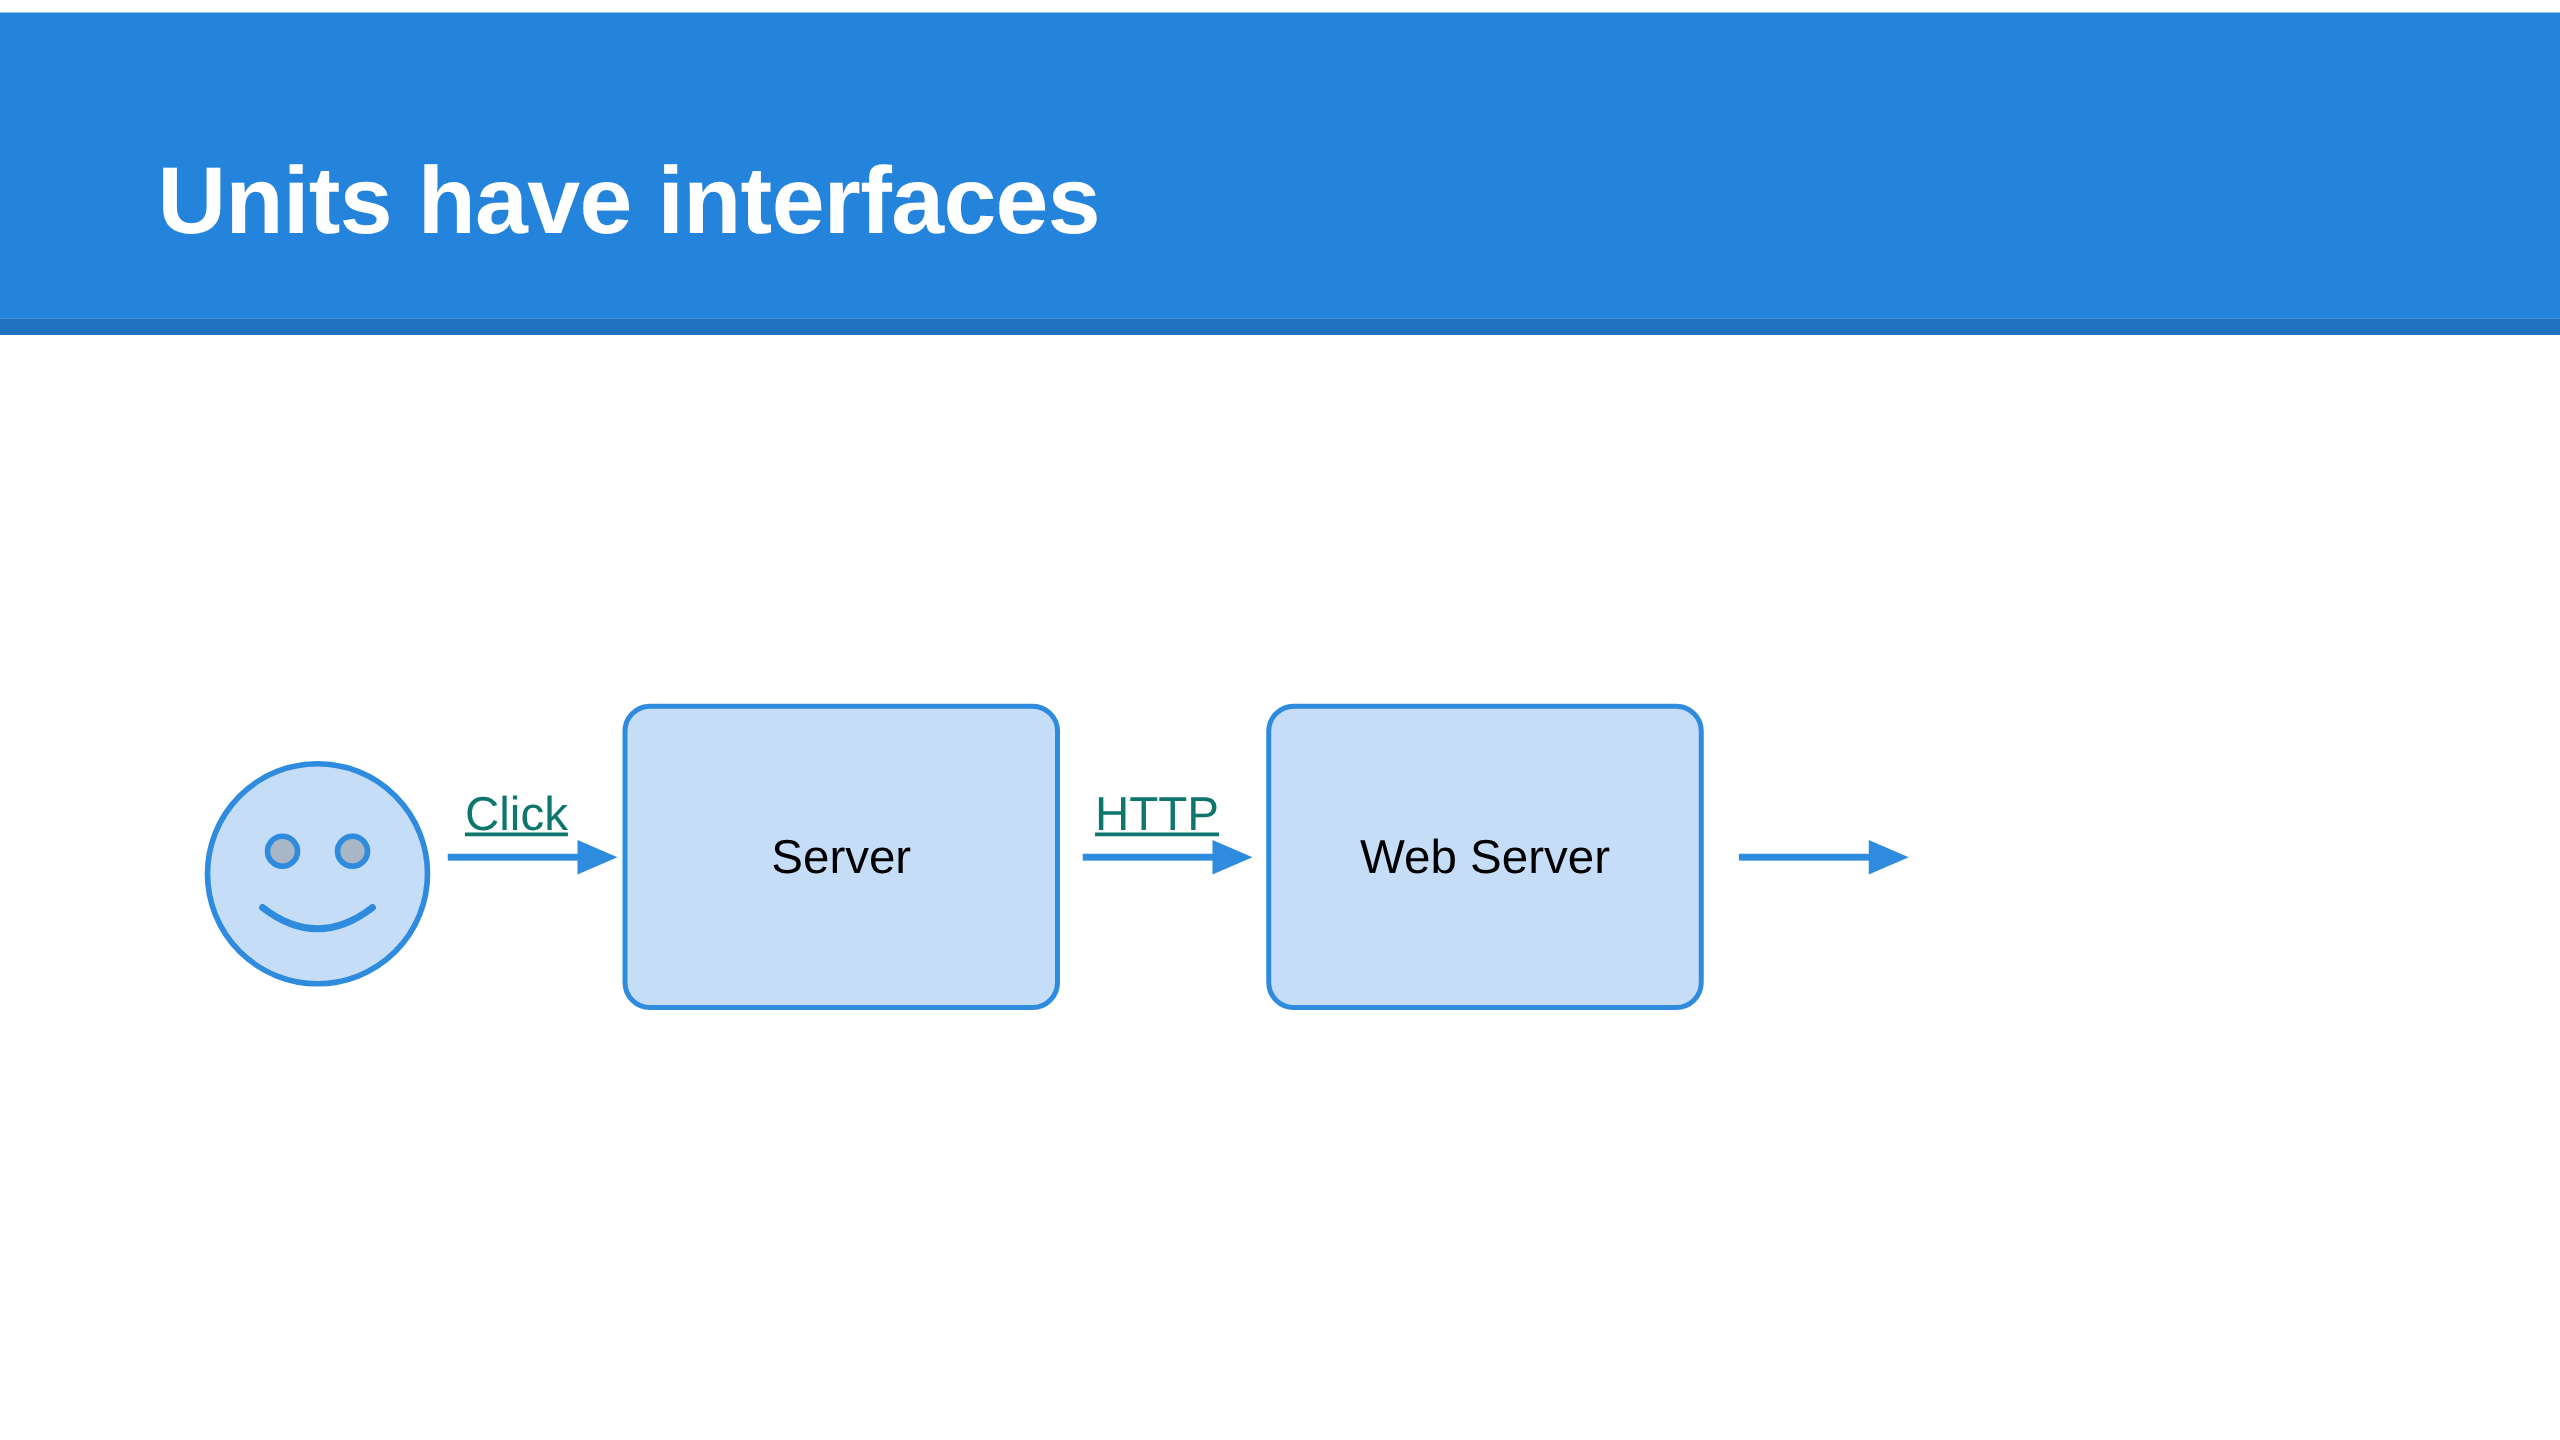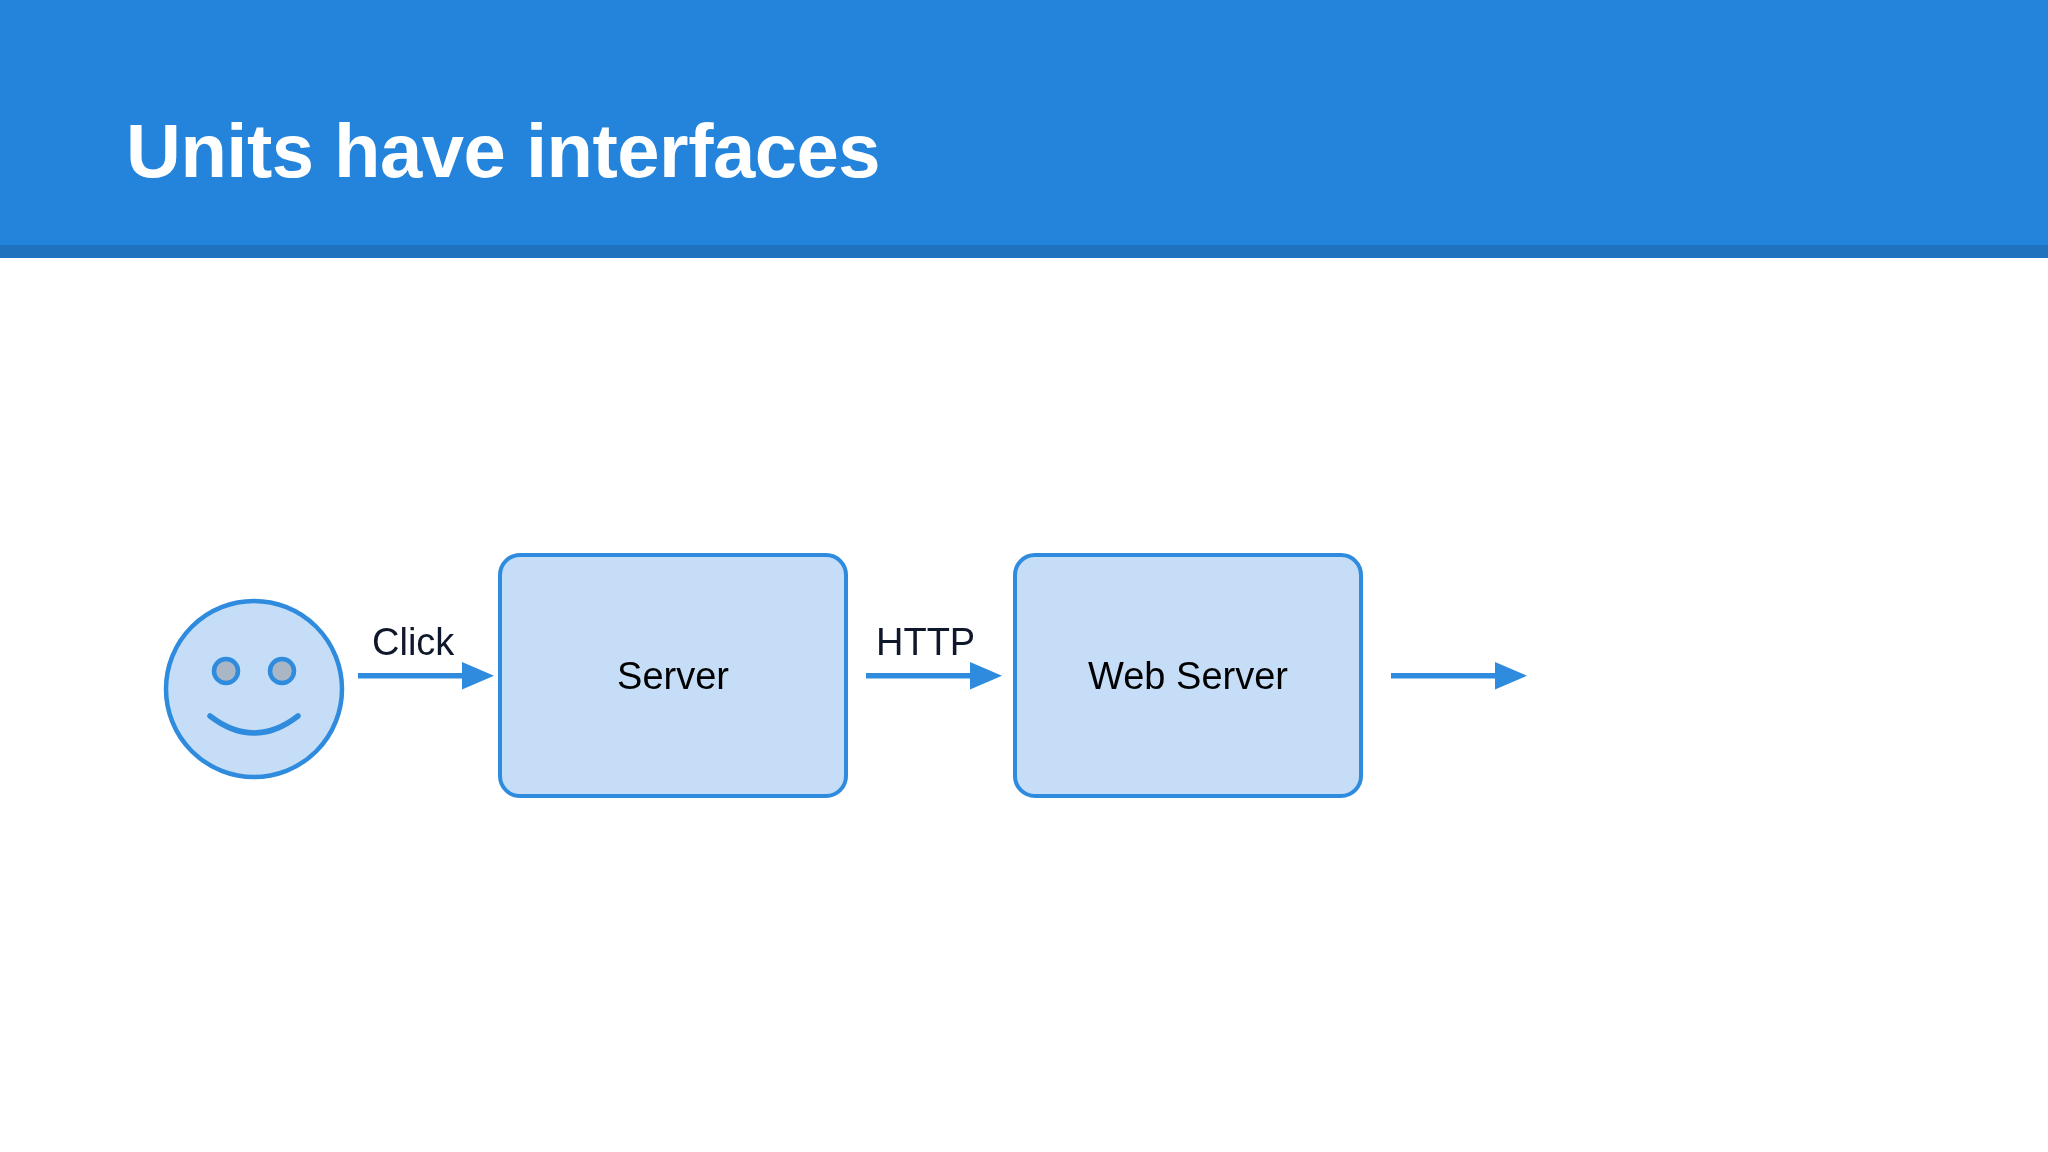--- a/index.html
+++ b/index.html
@@ -13,20 +13,21 @@
     overflow: hidden;
     font-family: "Liberation Sans", sans-serif;
     -webkit-font-smoothing: antialiased;
   }
 
   #slide {
     position: relative;
     width: 2048px;
     height: 1016px;
     background: #ffffff;
+    margin-top: 10px;
   }
 
   
   #header-bar {
     position: absolute;
     left: 0;
     top: 0;
     width: 2048px;
     height: 245px;
     background: #2484db;
@@ -96,24 +97,25 @@
     height: 40px;
   }
   .arrow svg { display: block; }
 
   #arrow-click  { left: 358px;  top: 398px; width: 136px; }
   #arrow-http   { left: 866px;  top: 398px; width: 136px; }
   #arrow-plain  { left: 1391px; top: 398px; width: 136px; }
 
   .edge-label {
     position: absolute;
-    color: #0f172a;
+    color: #0f766e;
     font-size: 38px;
     line-height: 1;
     white-space: nowrap;
+    text-decoration: underline;
   }
   #label-click { left: 372px; top: 365px; }
   #label-http  { left: 876px; top: 365px; }
 </style>
 </head>
 <body>
 
 <div id="slide">
 
   <div id="header-bar"></div>

